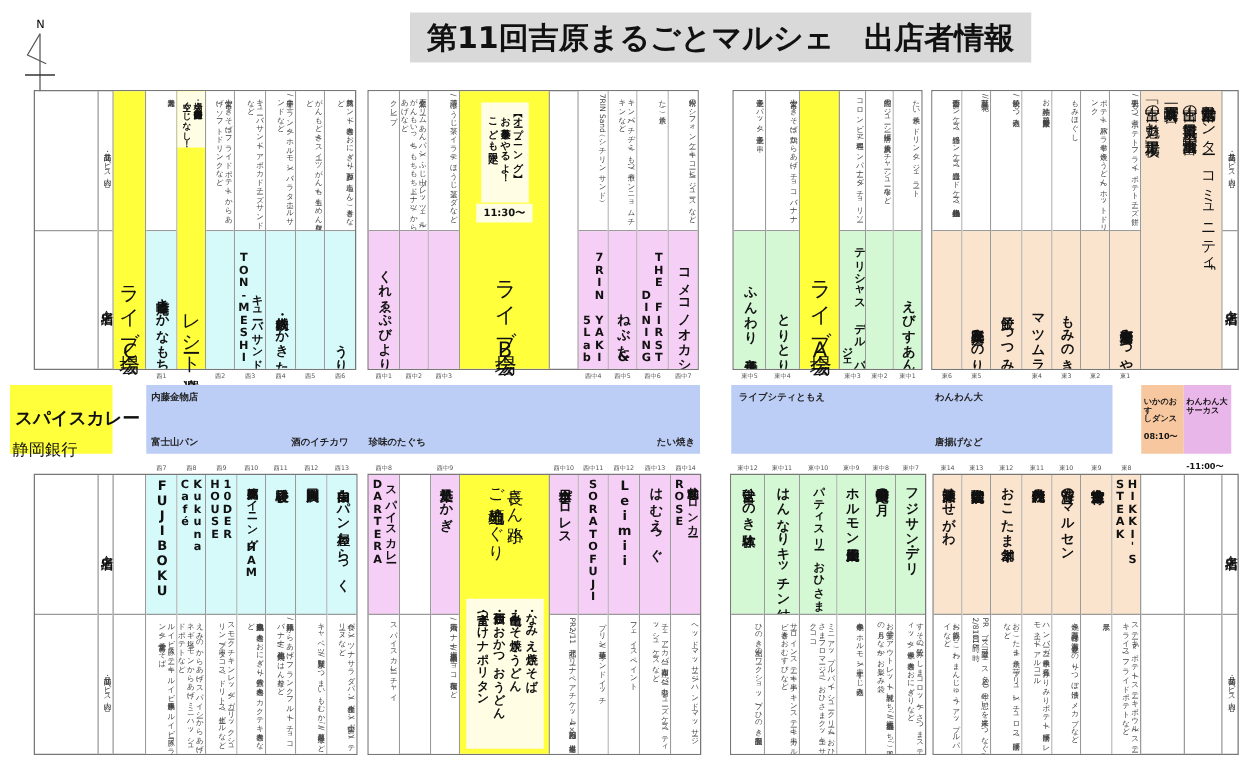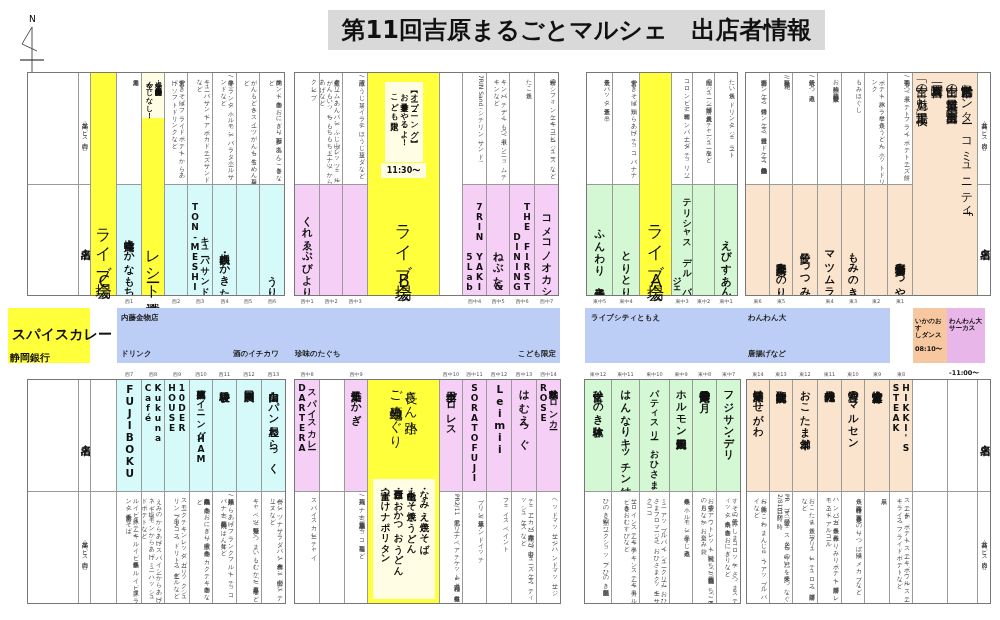--- a/index.html
+++ b/index.html
@@ -42,21 +42,21 @@
   .noteB{background:#fffde3;writing-mode:vertical-rl;font-weight:bold;font-size:8px;line-height:10px;white-space:pre-line;padding:6px 4px;margin-top:9px;height:80px}
   .timeB{background:#fffde3;font-weight:bold;font-size:8px;padding:2px 6px;margin-top:1px}
   .evB{justify-content:flex-start}
   .evB .big{margin-top:auto;font-size:17px;line-height:19px}
   .noodle-title{writing-mode:vertical-rl;font-size:13px;line-height:15px;white-space:pre-line;margin-top:2px;height:92px}
   .noodle-list{writing-mode:vertical-rl;background:#fffde3;font-weight:bold;font-size:9.5px;line-height:13px;padding:4px 3px;margin-top:auto;margin-bottom:4px;height:120px;width:62px}
   .noodle-list span{display:block}
   .exhibit{background:#fbe4cd;writing-mode:vertical-rl;font-size:12px;line-height:15px;white-space:pre-line;padding:3px 3px;height:100%}
   .sake{position:absolute;left:8px;top:308px;width:82px;height:55px;background:#ffff3c}
   .sake .st{position:absolute;left:4px;top:18px;font-size:14px;font-weight:bold;white-space:nowrap}
-  .sake .ss{position:absolute;left:2px;top:43px;font-size:10px;font-weight:bold}
+  .sake .ss{position:absolute;left:2px;top:43px;font-size:13px;font-weight:normal}
   .road{position:absolute;top:308px;height:55px;background:#bccdf6}
   .shop{position:absolute;font-size:7.5px;font-weight:bold;white-space:nowrap;color:#222}
   .dance{position:absolute;left:913px;top:308px;width:34px;height:55px;background:#f7c89f;font-size:6.5px;font-weight:bold;line-height:7px;padding:3px 2px;white-space:pre-line}
   .circus{position:absolute;left:947px;top:308px;width:38px;height:55px;background:#e9b6e9;font-size:6.5px;font-weight:bold;line-height:7px;padding:3px 2px;white-space:pre-line}
   .circus .times{margin-top:24px}
   .circus .times span{display:block}
 </style>
 </head>
 <body>
 
@@ -298,24 +298,24 @@
     <div class="lcell second ln">出店者名</div>
   </div>
 </div>
 
 <div class="sake">
   <div class="st">スパイスカレー</div>
   <div class="ss">静岡銀行</div>
 </div>
 <div class="road" style="left:117px;width:443px">
   <span class="shop" style="left:4px;top:5px">内藤金物店</span>
-  <span class="shop" style="left:4px;top:41px">ドリンク</span>
+  <span class="shop" style="left:4px;top:41px">富士山パン</span>
   <span class="shop" style="left:116px;top:41px">酒のイチカワ</span>
   <span class="shop" style="left:178px;top:41px">珍味のたぐち</span>
-  <span class="shop" style="right:4px;top:41px">こども限定</span>
+  <span class="shop" style="right:4px;top:41px">たい焼き</span>
 </div>
 <div class="road" style="left:585px;width:305px">
   <span class="shop" style="left:6px;top:5px">ライブシティともえ</span>
   <span class="shop" style="left:163px;top:5px">わんわん大</span>
   <span class="shop" style="left:163px;top:41px">唐揚げなど</span>
 </div>
 <div class="dance">
   <div>いかのおす
 しダンス</div>
   <div>08:10〜</div>

